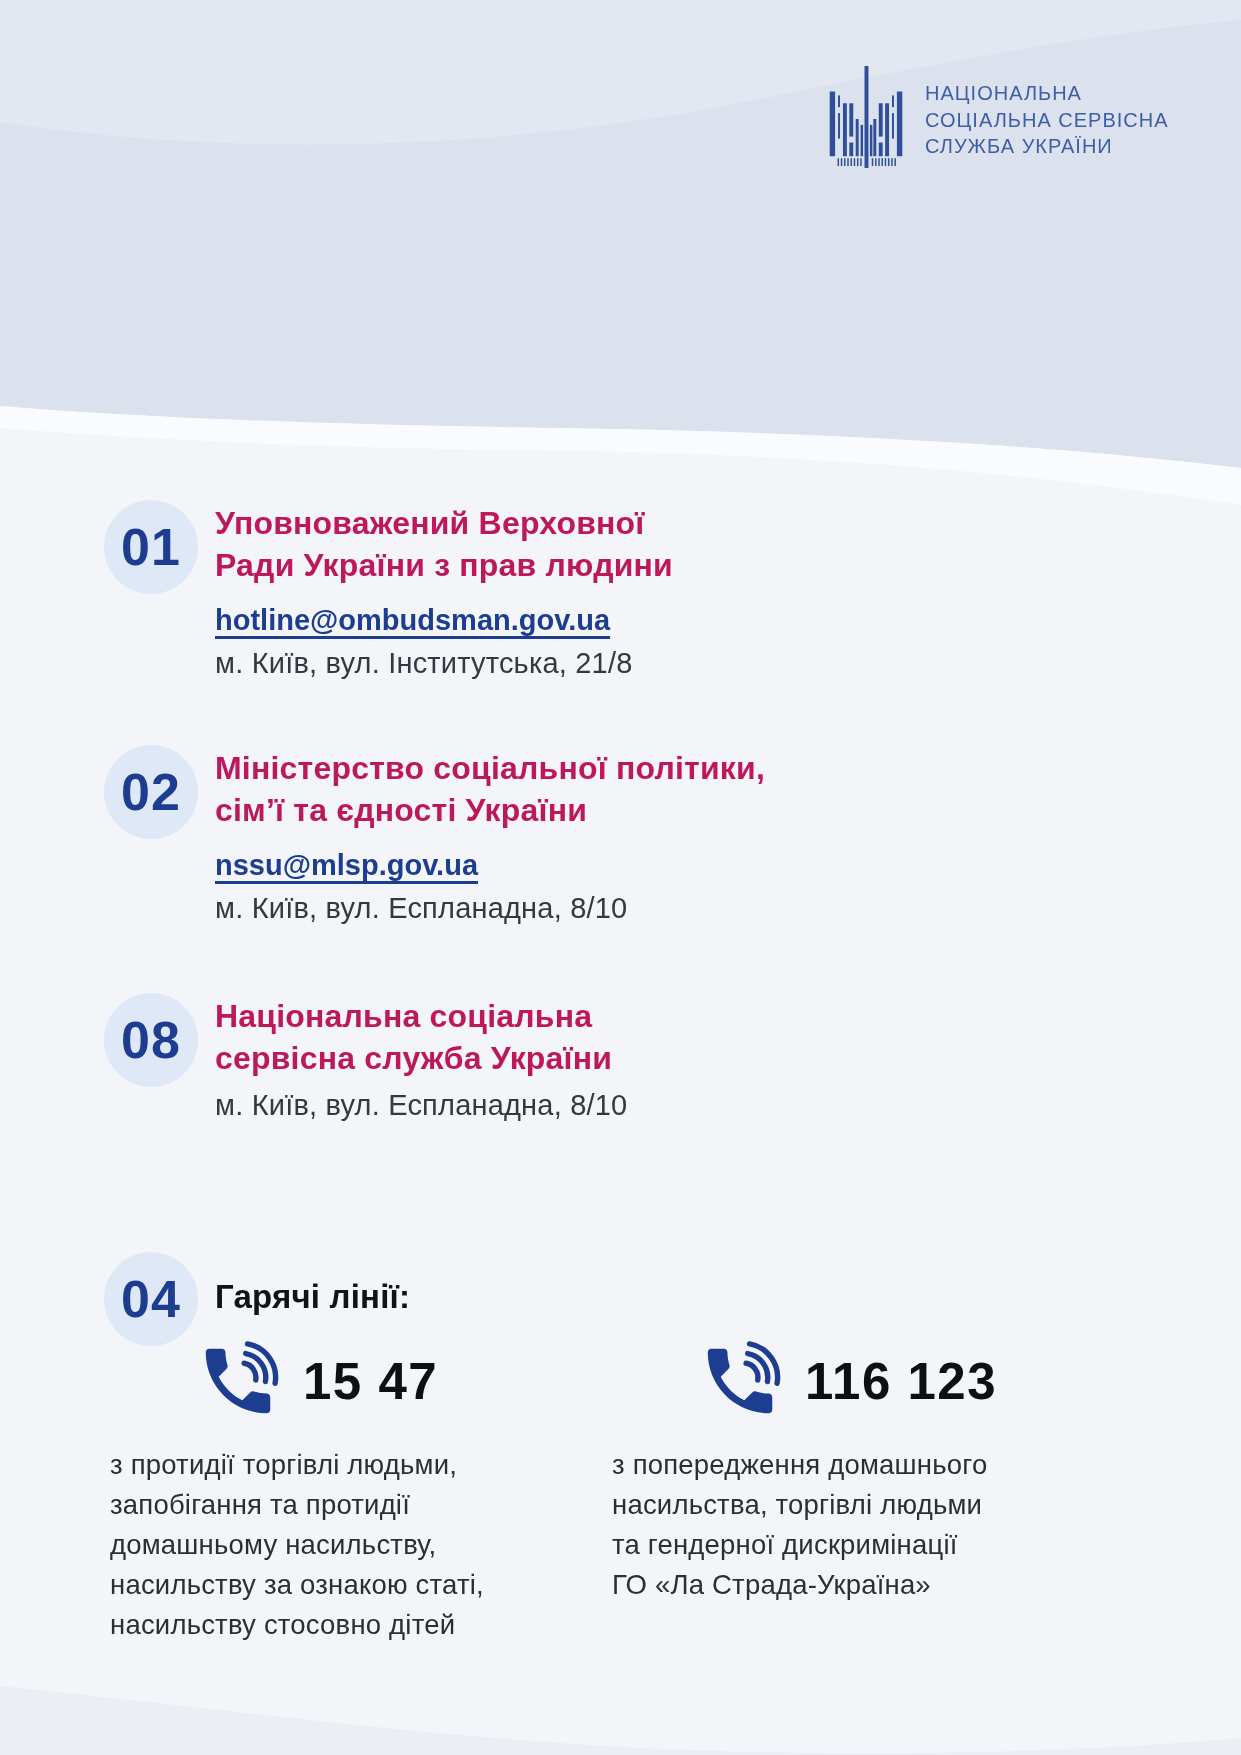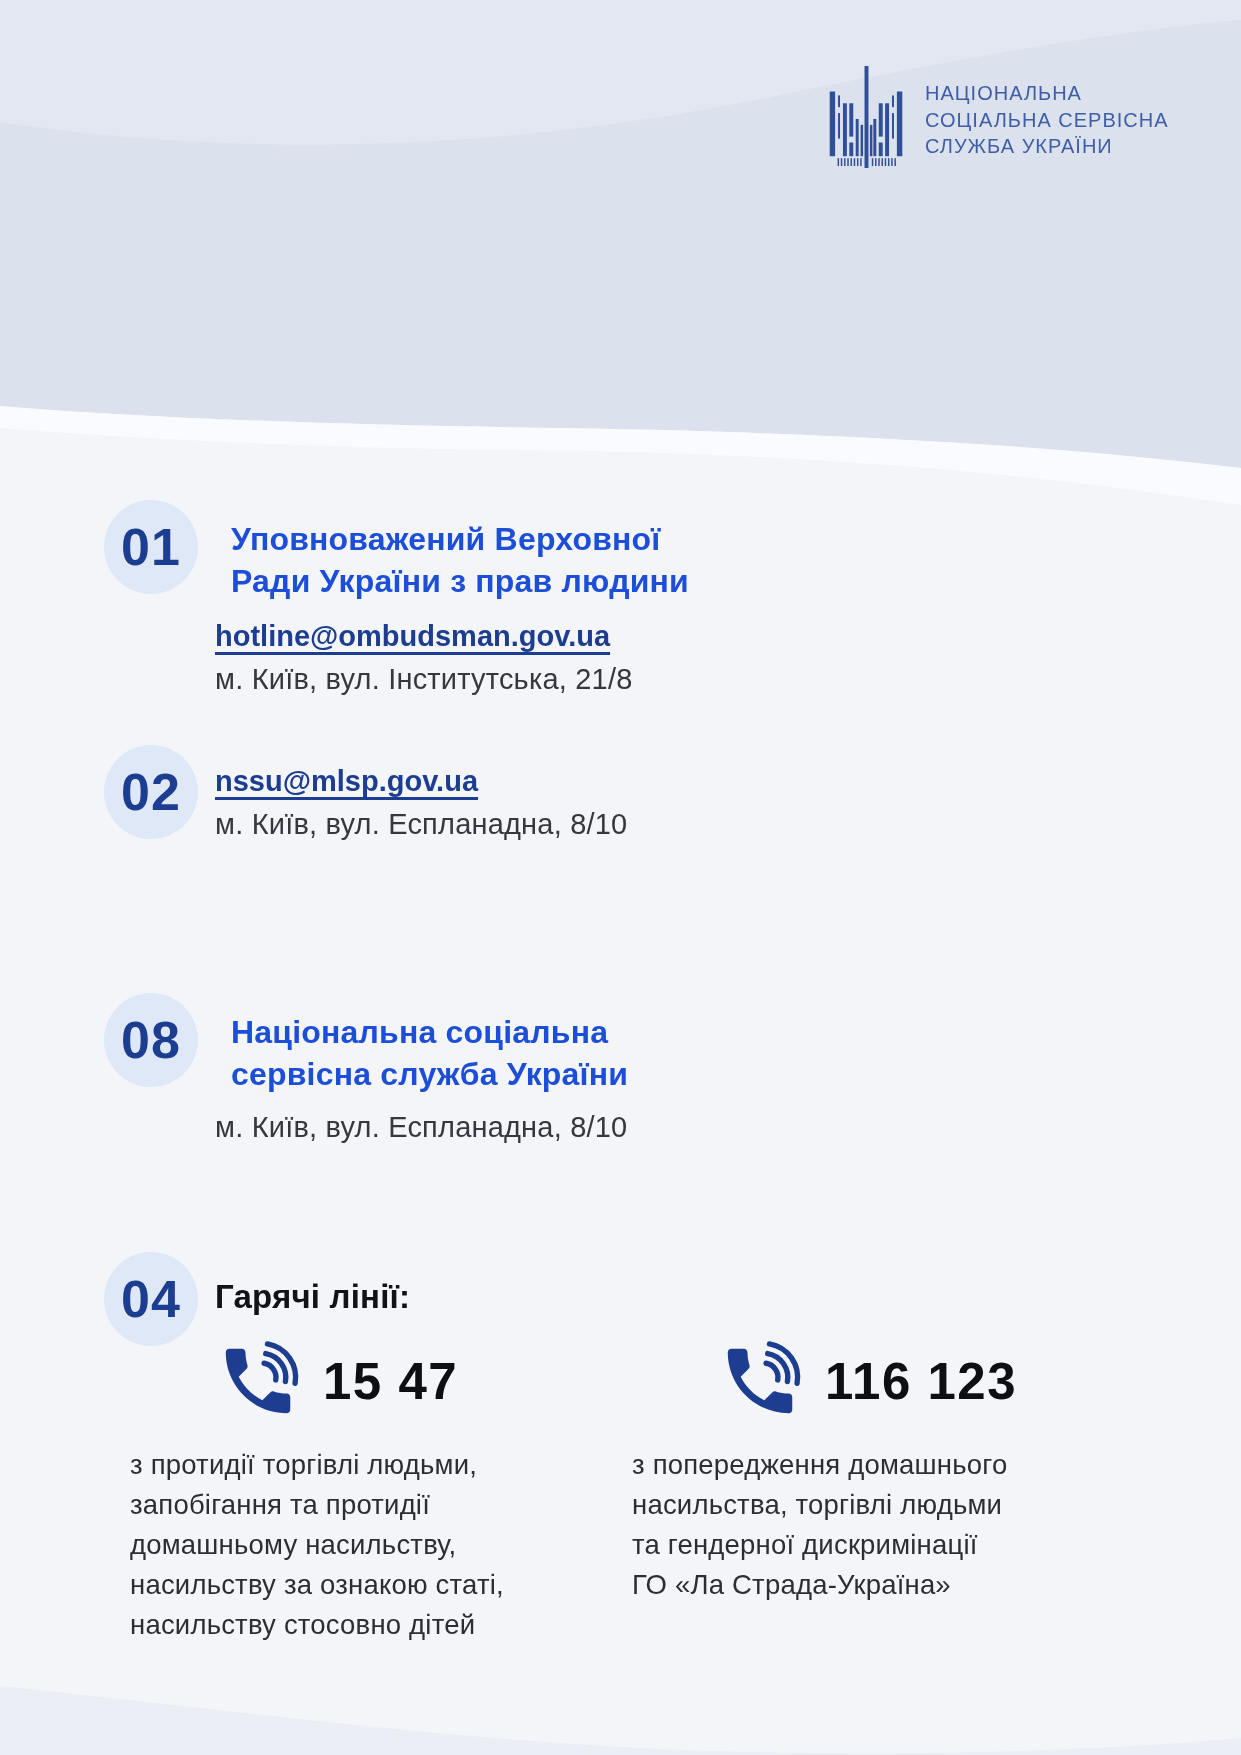--- a/index.html
+++ b/index.html
@@ -28,36 +28,36 @@
 
   
   .item{position:absolute;left:0;width:1241px;}
   .badge{
     position:absolute;left:104px;top:0;width:94px;height:94px;border-radius:50%;
     background:#dfe8f7;display:flex;align-items:center;justify-content:center;
     color:#1d3e90;font-size:52px;font-weight:800;letter-spacing:1px;
   }
   .item-body{position:absolute;left:215px;top:2px;width:960px;}
   .item-heading{
-    margin:16px;font-size:32px;line-height:42px;font-weight:700;
-    color:#1d4ed8;white-space:pre-line;letter-spacing:0.2px;
+    margin:0;font-size:32px;line-height:42px;font-weight:700;
+    color:#be185d;white-space:pre-line;letter-spacing:0.2px;
   }
   .email-row{margin-top:18px;}
   .email{
     font-size:29px;font-weight:700;color:#1d3e90;
     text-decoration:underline;text-decoration-thickness:2.5px;text-underline-offset:6px;
   }
   .address{margin-top:10px;font-size:29px;font-weight:400;color:#35383e;letter-spacing:0.2px;}
   .item-heading-solo{
     position:absolute;left:215px;top:26px;margin:0;
     font-size:33px;font-weight:700;color:#121316;letter-spacing:0.2px;
   }
 
   
-  .hotline{position:absolute;top:1338px;margin-left:20px;}
+  .hotline{position:absolute;top:1338px;}
   .hotline-left{left:110px;width:480px;}
   .hotline-right{left:612px;width:520px;}
   .hotline-row{display:flex;align-items:center;gap:22px;margin-left:85px;}
   .phone-icon{width:86px;height:86px;flex:0 0 auto;}
   .hotline-number{font-size:51px;font-weight:800;color:#0e0f12;letter-spacing:1.5px;}
   .hotline-desc{
     margin:21px 0 0 0;font-size:27.5px;line-height:40px;color:#2b2e33;
     white-space:pre-line;letter-spacing:0.2px;
   }
 </style>
@@ -128,20 +128,22 @@
       </div>
       <div class="address">м. Київ, вул. Інститутська, 21/8</div>
     </div>
   </section>
 
   <section class="item" style="top:745px">
     <div class="badge">
       <span>02</span>
     </div>
     <div class="item-body">
+      <h2 class="item-heading">Міністерство соціальної політики,
+сім’ї та єдності України</h2>
       <div class="email-row">
         <a class="email" href="#">nssu@mlsp.gov.ua</a>
       </div>
       <div class="address">м. Київ, вул. Еспланадна, 8/10</div>
     </div>
   </section>
 
   <section class="item" style="top:993px">
     <div class="badge">
       <span>08</span>

